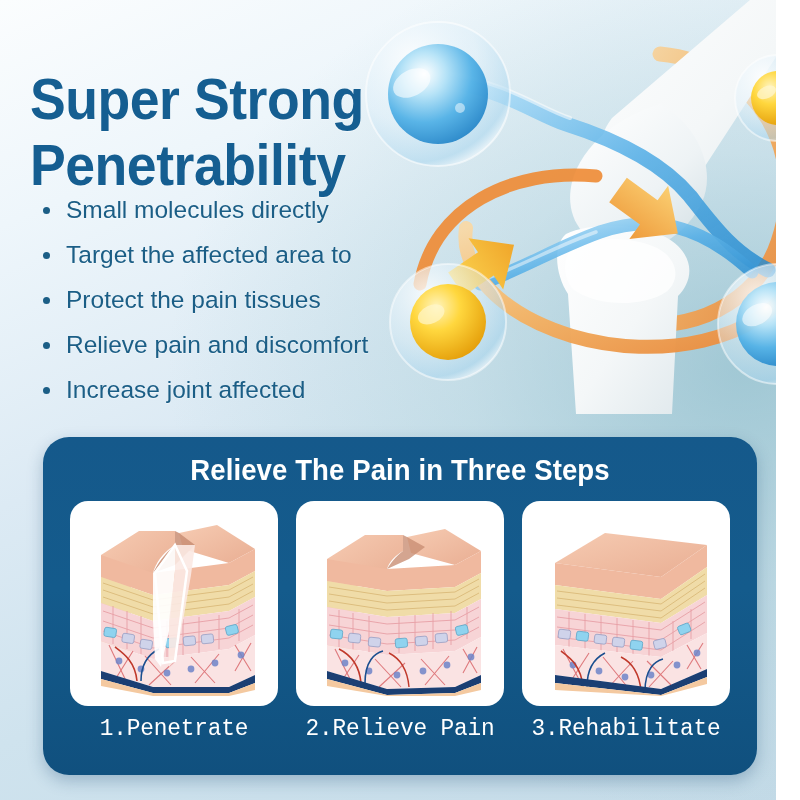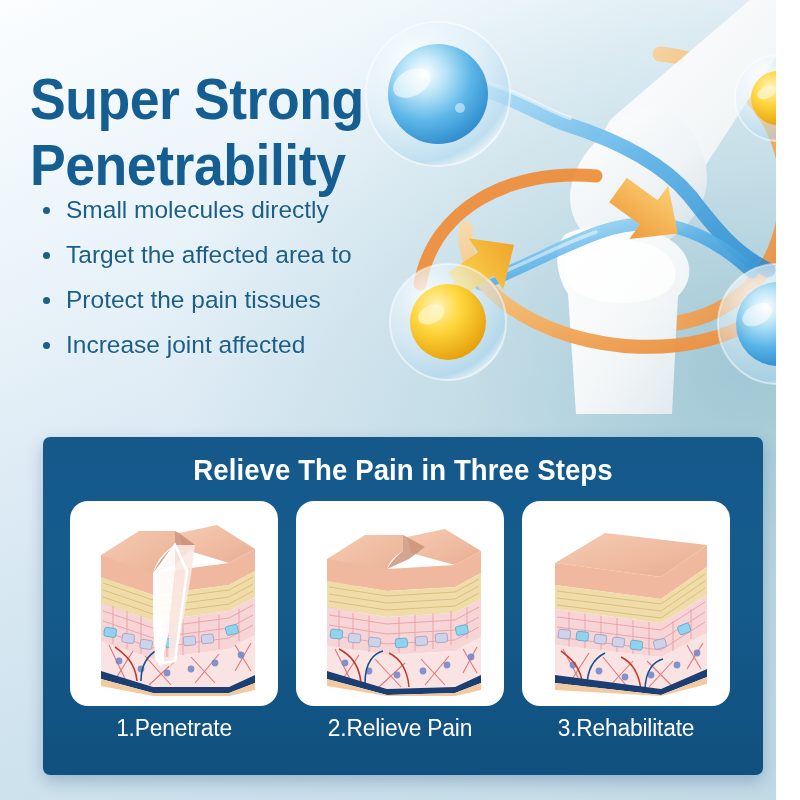--- a/index.html
+++ b/index.html
@@ -67,42 +67,42 @@
     background: #1b5e86;
   }
 
   
   #steps-panel {
     position: absolute;
     left: 43px; top: 437px;
     width: 714px; height: 338px;
     background: linear-gradient(180deg, #14578a 0%, #145b8c 40%, #115party 100%);
     background: linear-gradient(180deg, #15598b 0%, #145b8c 45%, #10507e 100%);
-    border-radius: 7px;
+    border-radius: 26px;
     box-shadow: 0 6px 16px rgba(20,70,110,0.28);
-    padding-left: 6px;
   }
   #panel-title {
     position: absolute;
     left: 0; top: 17px;
     width: 100%;
     text-align: center;
     color: #ffffff;
     font-size: 29px;
     font-weight: 700;
     letter-spacing: 0.1px;
     transform: scaleX(0.95);
   }
 
   #steps-row {
     position: absolute;
     left: 27px; top: 64px;
     width: 660px;
     display: flex;
     justify-content: space-between;
+    font-family: Liberation Mono, monospace;
   }
   .step { width: 208px; }
   .step-card {
     width: 208px; height: 205px;
     background: #ffffff;
     border-radius: 18px;
     overflow: hidden;
     display: flex;
     align-items: center;
     justify-content: center;
@@ -254,20 +254,24 @@
     <li>
       <span class="dot"></span>
       <span>Target the affected area to</span>
     </li>
     <li>
       <span class="dot"></span>
       <span>Protect the pain tissues</span>
     </li>
     <li>
       <span class="dot"></span>
+      <span>Relieve pain and discomfort</span>
+    </li>
+    <li>
+      <span class="dot"></span>
       <span>Increase joint affected</span>
     </li>
   </ul>
 
   <section id="steps-panel">
     <div id="panel-title">Relieve The Pain in Three Steps</div>
 
     <div id="steps-row">
 
       <div class="step">

